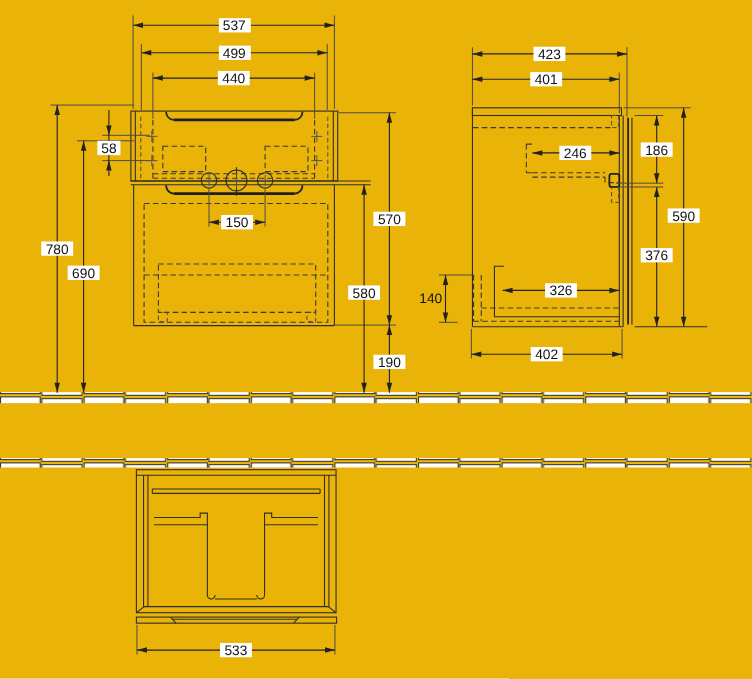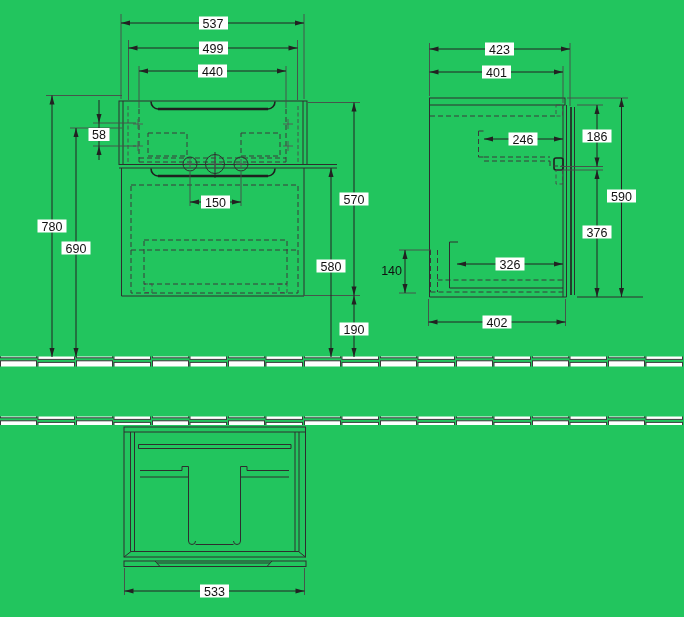--- a/index.html
+++ b/index.html
@@ -1,16 +1,16 @@
 <!DOCTYPE html>
 <html><head>
 <meta charset="utf-8">
 <style>
   html,body{margin:0;padding:0;background:#fff;}
-  .stage{width:684px;height:617px;position:relative;background:#22c55e;overflow:hidden;}
+  .stage{width:684px;height:617px;position:relative;background:#eab308;overflow:hidden;}
   svg{display:block;}
   .ln{stroke:#2e2e2e;stroke-width:1;fill:none;stroke-linecap:butt;}
   .bold{stroke:#1f1f1f;stroke-width:2.4;fill:none;}
   .med{stroke:#1f1f1f;stroke-width:1.6;fill:none;}
   .dash{stroke:#3a3a3a;stroke-width:1;fill:none;stroke-dasharray:5 3;}
   .dashf{stroke:#4a4a4a;stroke-width:0.9;fill:none;stroke-dasharray:4 2.5;}
   .ext{stroke:#4a4a4a;stroke-width:0.9;fill:none;}
   .dim{stroke:#222;stroke-width:1;fill:none;}
   .arr{fill:#222;stroke:none;}
   .tbg{fill:#ffffff;stroke:none;}

